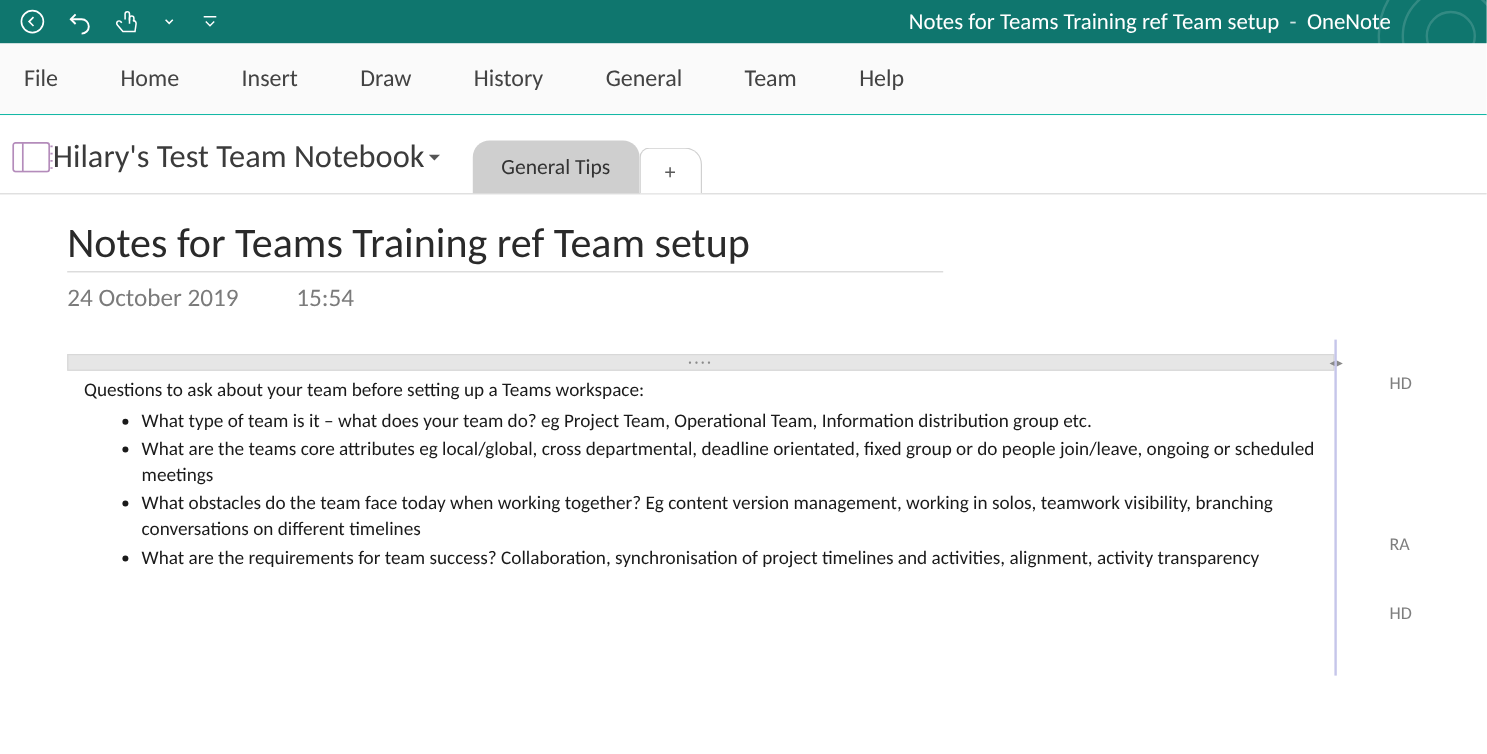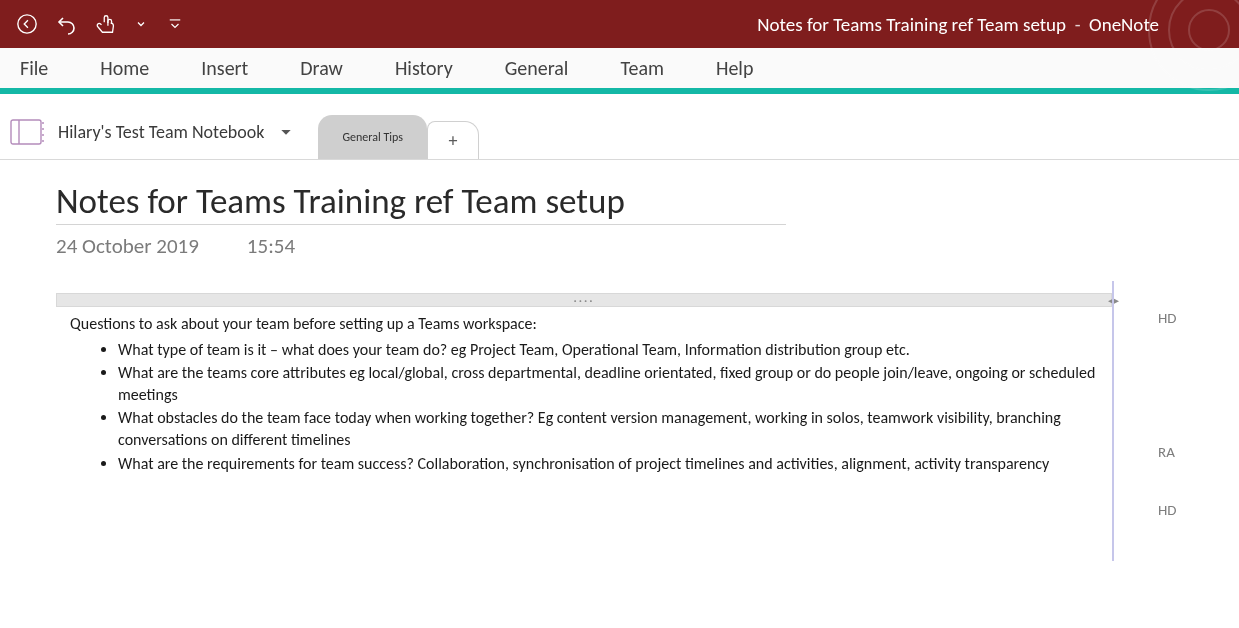--- a/index.html
+++ b/index.html
@@ -8,22 +8,22 @@
     font-family: "Segoe UI", "Calibri", sans-serif;
     width: 1239px;
     height: 628px;
     overflow: hidden;
     background: #fff;
     color: #222;
   }
 
   
   .titlebar {
-    height: 48px;
-    background: #7f1d1d;
+    height: 36px;
+    background: #0f766e;
     color: #fff;
     display: flex;
     align-items: center;
     position: relative;
   }
   .qat {
     display: flex;
     align-items: center;
     gap: 14px;
     padding-left: 14px;
@@ -41,23 +41,23 @@
     font-size: 19px;
     color: #fff;
     left: auto;
     right: 80px;
     transform: none;
   }
   .titlebar .title .sep { opacity: .8; }
 
   
   .ribbon {
-    height: 46px;
+    height: 60px;
     background: #fafafa;
-    border-bottom: 6px solid #14b8a6;
+    border-bottom: 1px solid #14b8a6;
     display: flex;
     align-items: center;
     padding: 0 14px;
     gap: 40px;
     font-size: 20px;
     color: #434343;
   }
   .ribbon .tab {
     padding: 8px 6px;
     cursor: pointer;
@@ -69,43 +69,42 @@
     background: #fff;
     display: flex;
     align-items: flex-end;
     padding: 0 10px;
     border-bottom: 1px solid #d9d9d9;
     gap: 24px;
   }
   .nbname {
     display: flex;
     align-items: center;
-    gap: 14px;
-    font-size: 18px;
+    font-size: 27px;
     color: #3b3b3b;
     padding-bottom: 14px;
     cursor: pointer;
   }
   .nbicon {
     width: 34px; height: 26px;
     display: inline-block;
   }
   .sections {
     display: flex;
     align-items: flex-end;
     height: 100%;
   }
   .section-tab {
     height: 44px;
     background: #cfcfcf;
     border-radius: 14px 14px 0 0;
     padding: 0 24px;
     display: flex;
     align-items: center;
-    font-size: 12px;
+    font-size: 18px;
     color: #333;
     cursor: pointer;
     position: relative;
   }
   .section-tab::before,
   .section-tab::after {
     content: "";
     position: absolute;
     bottom: 0;
     width: 18px; height: 18px;

